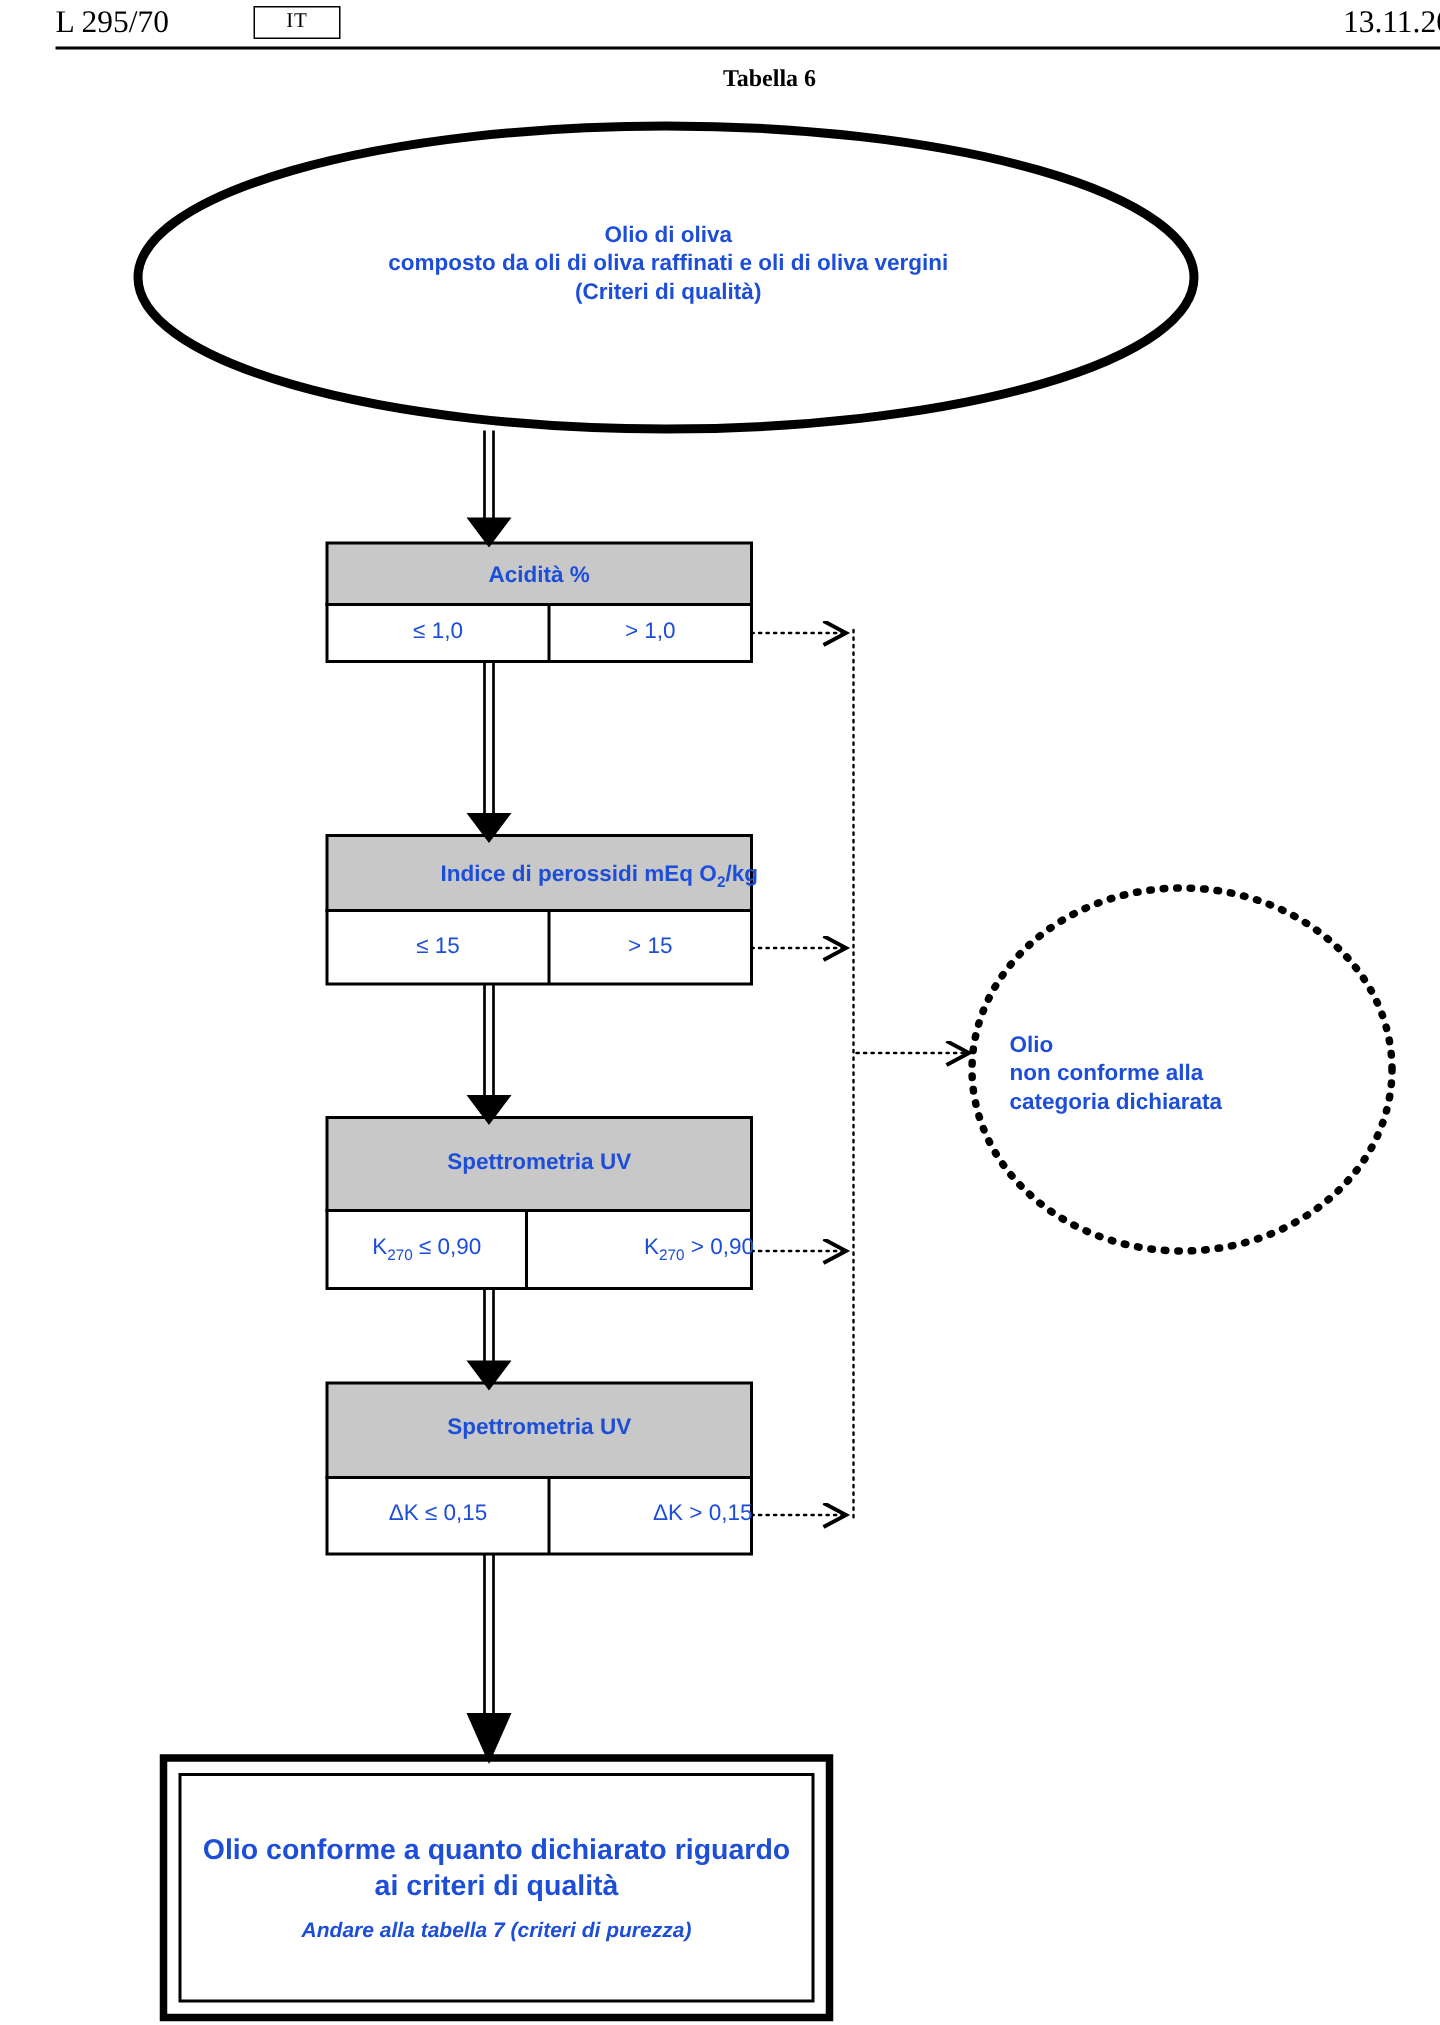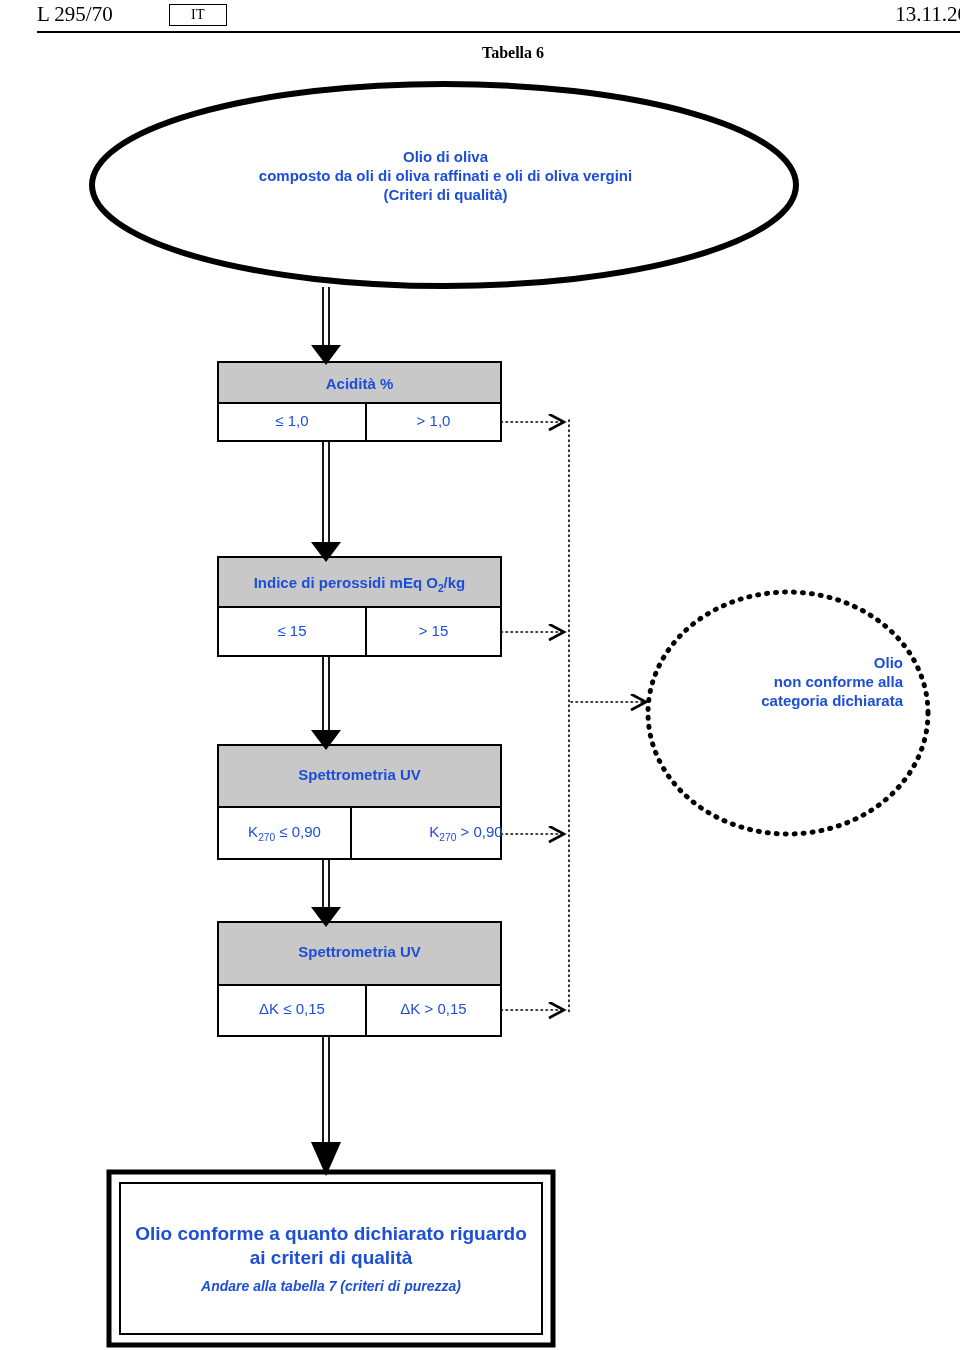--- a/index.html
+++ b/index.html
@@ -95,23 +95,23 @@
     line-height: 1.25;
   }
   .ellipse-text {
     left: 120px; top: 148px;
     width: 585px;
     text-align: center;
     font-size: 15px;
     font-weight: bold;
   }
   .circle-text {
-    left: 640px; top: 654px;
+    left: 640px; top: 688px;
     width: 230px;
-    text-align: right;
+    text-align: left;
     font-size: 15px;
     font-weight: bold;
   }
   .box-head {
     font-size: 15px;
     font-weight: bold;
     text-align: center;
   }
   .cell {
     font-size: 15px;
@@ -243,28 +243,28 @@
   <div class="txt circle-text">
     <div>Olio</div>
     <div>non conforme alla</div>
     <div>categoria dichiarata</div>
   </div>
 
   <div class="txt box-head" style="left:185px; top:375px; width:283px;">Acidità %</div>
   <div class="txt cell" style="left:185px; top:412px; width:148px;">≤ 1,0</div>
   <div class="txt cell" style="left:333px; top:412px; width:135px;">&gt; 1,0</div>
 
-  <div class="txt box-head" style="left:185px; top:574px; width:283px;"><span>Indice di perossidi mEq O</span><sub>2</sub><span>/kg</span></div>
+  <div class="txt box-head" style="left:185px; top:574px; width:283px;padding-left:40px;"><span>Indice di perossidi mEq O</span><sub>2</sub><span>/kg</span></div>
   <div class="txt cell" style="left:185px; top:622px; width:148px;">≤ 15</div>
   <div class="txt cell" style="left:333px; top:622px; width:135px;">&gt; 15</div>
 
   <div class="txt box-head" style="left:185px; top:766px; width:283px;">Spettrometria UV</div>
   <div class="txt cell" style="left:185px; top:823px; width:133px;"><span>K</span><sub>270</sub><span> ≤ 0,90</span></div>
   <div class="txt cell" style="left:318px; top:823px; width:150px;padding-left:40px;"><span>K</span><sub>270</sub><span> &gt; 0,90</span></div>
 
   <div class="txt box-head" style="left:185px; top:943px; width:283px;">Spettrometria UV</div>
   <div class="txt cell" style="left:185px; top:1000px; width:148px;">ΔK ≤ 0,15</div>
-  <div class="txt cell" style="left:333px; top:1000px; width:135px;">ΔK &gt; 0,15</div>
+  <div class="txt cell" style="left:333px; top:1000px; width:135px;padding-left:35px;">ΔK &gt; 0,15</div>
 
   <div class="txt final-main">Olio conforme a quanto dichiarato riguardo ai criteri di qualità</div>
   <div class="txt final-sub">Andare alla tabella 7 (criteri di purezza)</div>
 
 </div>
 
 </body></html>

